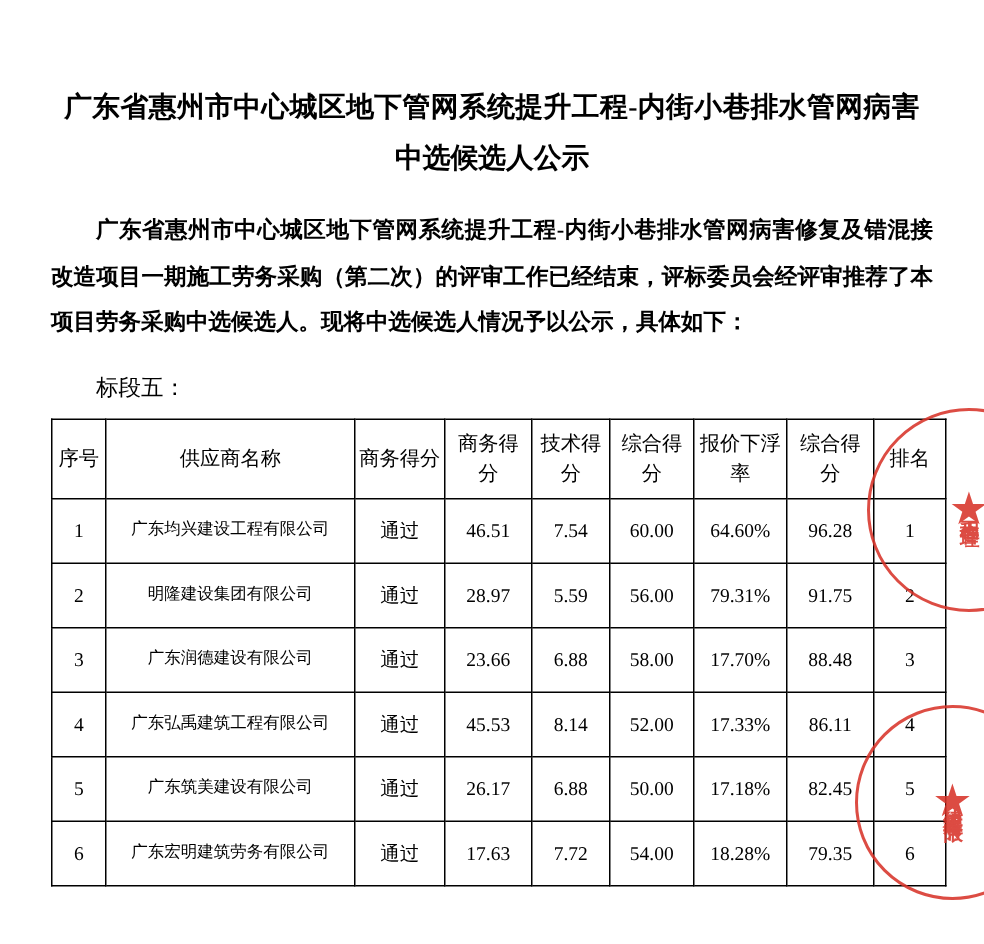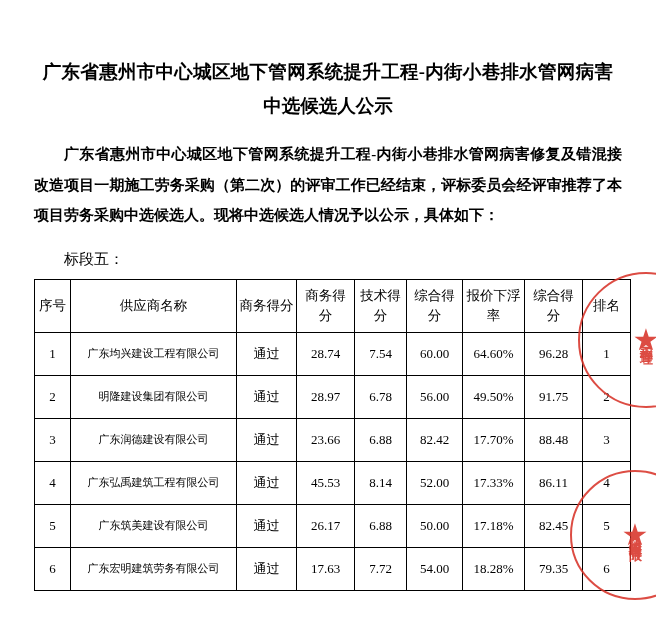--- a/index.html
+++ b/index.html
@@ -174,45 +174,45 @@
         <th>报价下浮率</th>
         <th>综合得分</th>
         <th>排名</th>
       </tr>
     </thead>
     <tbody>
       <tr>
         <td>1</td>
         <td class="supplier">广东均兴建设工程有限公司</td>
         <td>通过</td>
-        <td>28.74</td>
+        <td>46.51</td>
         <td>7.54</td>
         <td>60.00</td>
         <td>64.60%</td>
         <td>96.28</td>
         <td>1</td>
       </tr>
       <tr>
         <td>2</td>
         <td class="supplier">明隆建设集团有限公司</td>
         <td>通过</td>
         <td>28.97</td>
-        <td>6.78</td>
+        <td>5.59</td>
         <td>56.00</td>
-        <td>49.50%</td>
+        <td>79.31%</td>
         <td>91.75</td>
         <td>2</td>
       </tr>
       <tr>
         <td>3</td>
         <td class="supplier">广东润德建设有限公司</td>
         <td>通过</td>
         <td>23.66</td>
         <td>6.88</td>
-        <td>82.42</td>
+        <td>58.00</td>
         <td>17.70%</td>
         <td>88.48</td>
         <td>3</td>
       </tr>
       <tr>
         <td>4</td>
         <td class="supplier">广东弘禹建筑工程有限公司</td>
         <td>通过</td>
         <td>45.53</td>
         <td>8.14</td>

